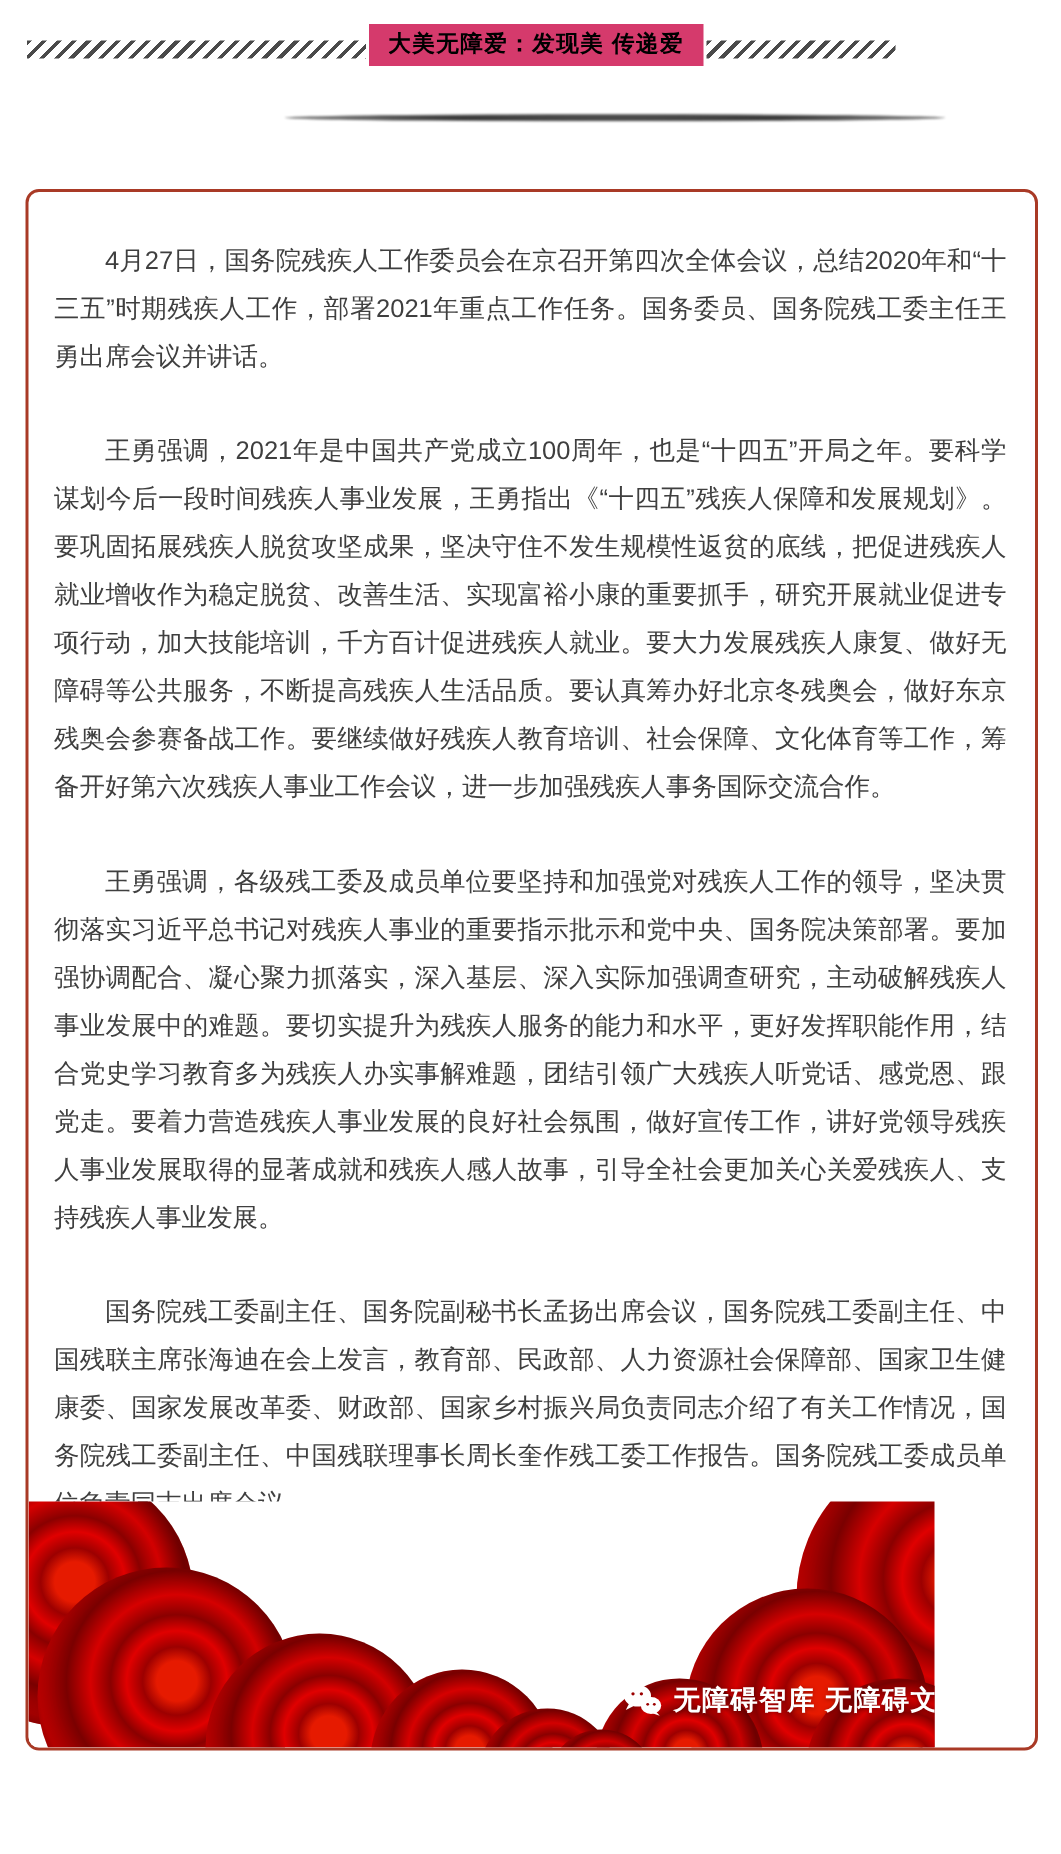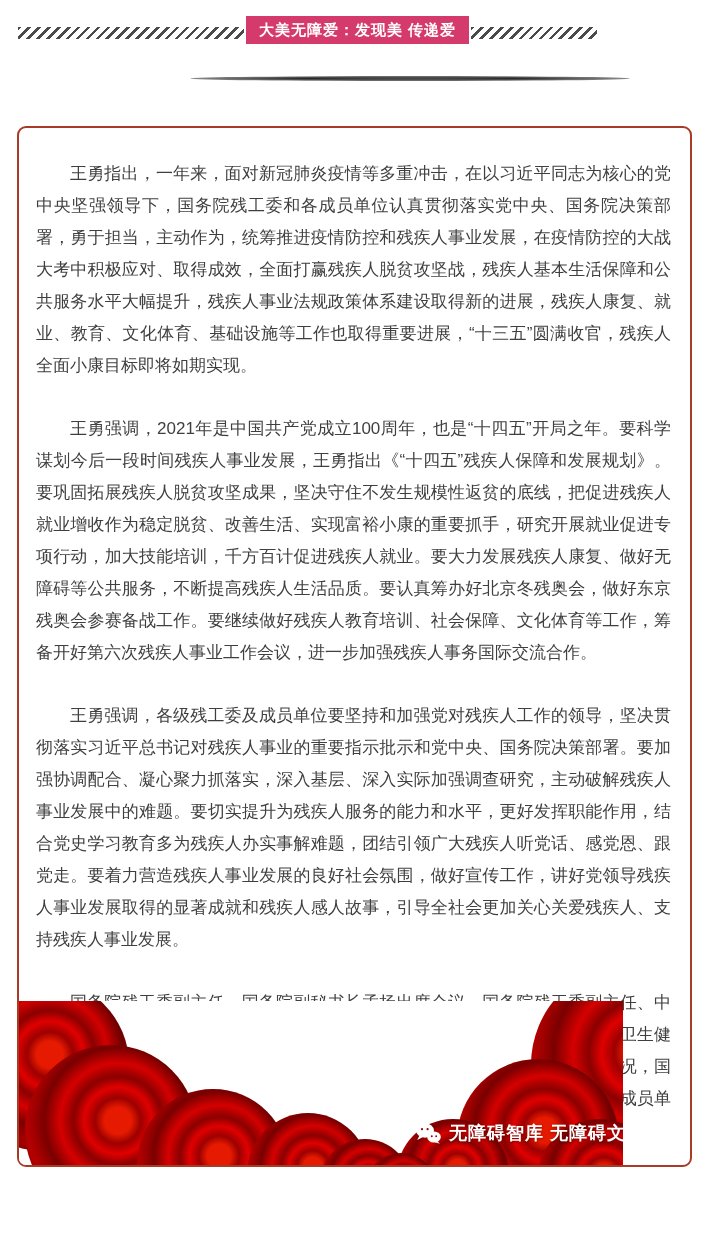--- a/index.html
+++ b/index.html
@@ -30,21 +30,21 @@
   .hatch-left  { left: 18px;  width: 226px; }
   .hatch-right { left: 471px; width: 126px; }
 
   .banner {
     position: absolute;
     left: 246px;
     top: 16px;
     width: 223px;
     height: 28px;
     background: #d53a6c;
-    color: #ffffff;
+    color: #000000;
     font-size: 15px;
     font-weight: bold;
     text-align: center;
     line-height: 28px;
     letter-spacing: 1px;
     white-space: nowrap;
   }
 
   .divider-shadow {
     position: absolute;
@@ -148,21 +148,21 @@
   <div class="banner">
     <span>大美无障爱：发现美 传递爱</span>
   </div>
   <div class="hatch hatch-right"></div>
 
   <div class="divider-shadow"></div>
 
   <div class="card">
 
     <div class="article-body">
-      <p>王勇指出，一年来，面对新冠肺炎疫情等多重冲击，在以习近平同志为核心的党中央坚强领导下，国务院残工委和各成员单位认真贯彻落实党中央、国务院决策部署，勇于担当，主动作为，统筹推进疫情防控和残疾人事业发展，在疫情防控的大战大考中积极应对、取得成效，全面打赢残疾人脱贫攻坚战，残疾人基本生活保障和公共服务水平大幅提升，残疾人事业法规政策体系建设取得新的进展，残疾人康复、就业、教育、文化体育、基础设施等工作也取得重要进展，“十三五”圆满收官，残疾人全面小康目标即将如期实现。</p>
+      <p>4月27日，国务院残疾人工作委员会在京召开第四次全体会议，总结2020年和“十三五”时期残疾人工作，部署2021年重点工作任务。国务委员、国务院残工委主任王勇出席会议并讲话。</p>
       <p>王勇强调，2021年是中国共产党成立100周年，也是“十四五”开局之年。要科学谋划今后一段时间残疾人事业发展，王勇指出《“十四五”残疾人保障和发展规划》。要巩固拓展残疾人脱贫攻坚成果，坚决守住不发生规模性返贫的底线，把促进残疾人就业增收作为稳定脱贫、改善生活、实现富裕小康的重要抓手，研究开展就业促进专项行动，加大技能培训，千方百计促进残疾人就业。要大力发展残疾人康复、做好无障碍等公共服务，不断提高残疾人生活品质。要认真筹办好北京冬残奥会，做好东京残奥会参赛备战工作。要继续做好残疾人教育培训、社会保障、文化体育等工作，筹备开好第六次残疾人事业工作会议，进一步加强残疾人事务国际交流合作。</p>
       <p>王勇强调，各级残工委及成员单位要坚持和加强党对残疾人工作的领导，坚决贯彻落实习近平总书记对残疾人事业的重要指示批示和党中央、国务院决策部署。要加强协调配合、凝心聚力抓落实，深入基层、深入实际加强调查研究，主动破解残疾人事业发展中的难题。要切实提升为残疾人服务的能力和水平，更好发挥职能作用，结合党史学习教育多为残疾人办实事解难题，团结引领广大残疾人听党话、感党恩、跟党走。要着力营造残疾人事业发展的良好社会氛围，做好宣传工作，讲好党领导残疾人事业发展取得的显著成就和残疾人感人故事，引导全社会更加关心关爱残疾人、支持残疾人事业发展。</p>
       <p>国务院残工委副主任、国务院副秘书长孟扬出席会议，国务院残工委副主任、中国残联主席张海迪在会上发言，教育部、民政部、人力资源社会保障部、国家卫生健康委、国家发展改革委、财政部、国家乡村振兴局负责同志介绍了有关工作情况，国务院残工委副主任、中国残联理事长周长奎作残工委工作报告。国务院残工委成员单位负责同志出席会议。</p>
     </div>
 
     <div class="roses">
       <div class="rose r1"></div>
       <div class="rose r2"></div>
       <div class="rose r3"></div>
       <div class="rose r4"></div>

